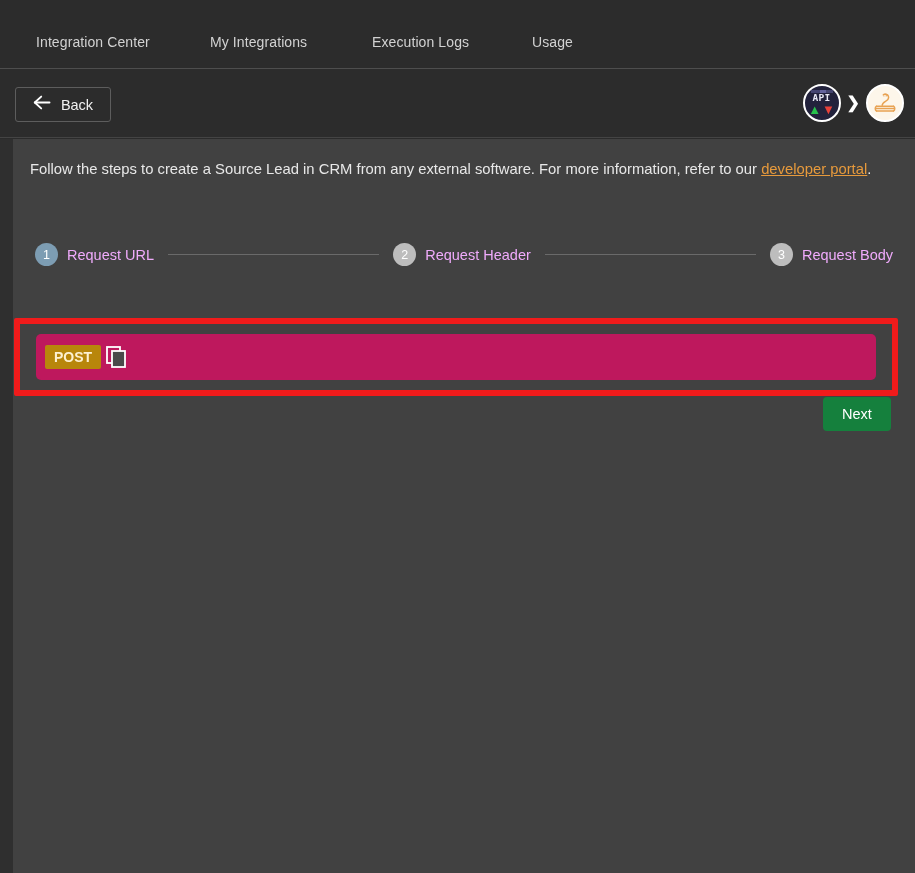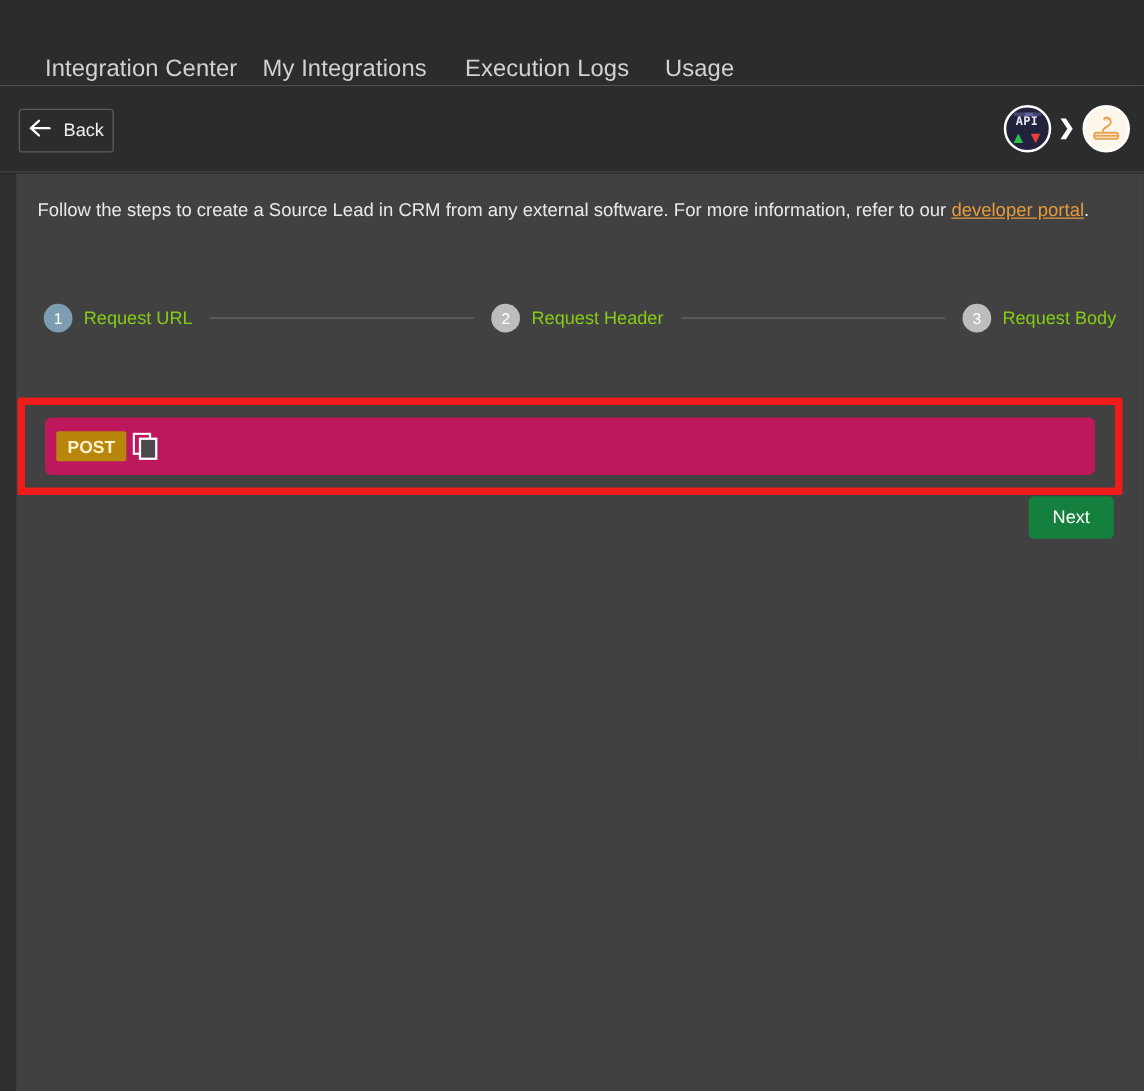--- a/index.html
+++ b/index.html
@@ -21,43 +21,42 @@
     border-bottom: 1px solid #4e4e4e;
   }
   .topnav-inner {
     position: absolute;
     left: 36px; top: 34px;
     display: flex;
     align-items: center;
   }
   .nav-tab {
     color: #d2d2d2;
-    font-size: 19px;
+    font-size: 14px;
     letter-spacing: .1px;
     white-space: nowrap;
     cursor: pointer;
-    margin-top: 11px;
   }
   .nav-tab.t0 { margin-right: 0; width: 174px; }
   .nav-tab.t1 { width: 162px; }
   .nav-tab.t2 { width: 160px; }
   .nav-tab.t3 { width: 80px; }
 
   
   .subheader {
     position: absolute;
     left: 0; top: 69px;
     width: 915px; height: 69px;
     background: #2c2c2c;
     border-bottom: 1px solid #444;
   }
   .back-btn {
     position: absolute;
     left: 15px; top: 87px;
-    width: 76px; height: 35px;
+    width: 96px; height: 35px;
     border: 1px solid #5d5d5d;
     border-radius: 3px;
     display: flex;
     align-items: center;
     justify-content: center;
     gap: 9px;
     cursor: pointer;
     background: transparent;
   }
   .back-arrow { display: block; }
@@ -174,21 +173,21 @@
     border-radius: 50%;
     display: flex;
     align-items: center;
     justify-content: center;
     font-size: 12.5px;
     color: #ffffff;
   }
   .step-num.active { background: #7d9db3; }
   .step-num.idle   { background: #bdbdbd; }
   .step-label {
-    color: #84cc16;
+    color: #f0abfc;
     font-size: 14.5px;
     white-space: nowrap;
   }
   .step-line {
     flex: 1 1 auto;
     height: 1px;
     background: #6a6a6a;
     margin: 0 14px;
   }
 

